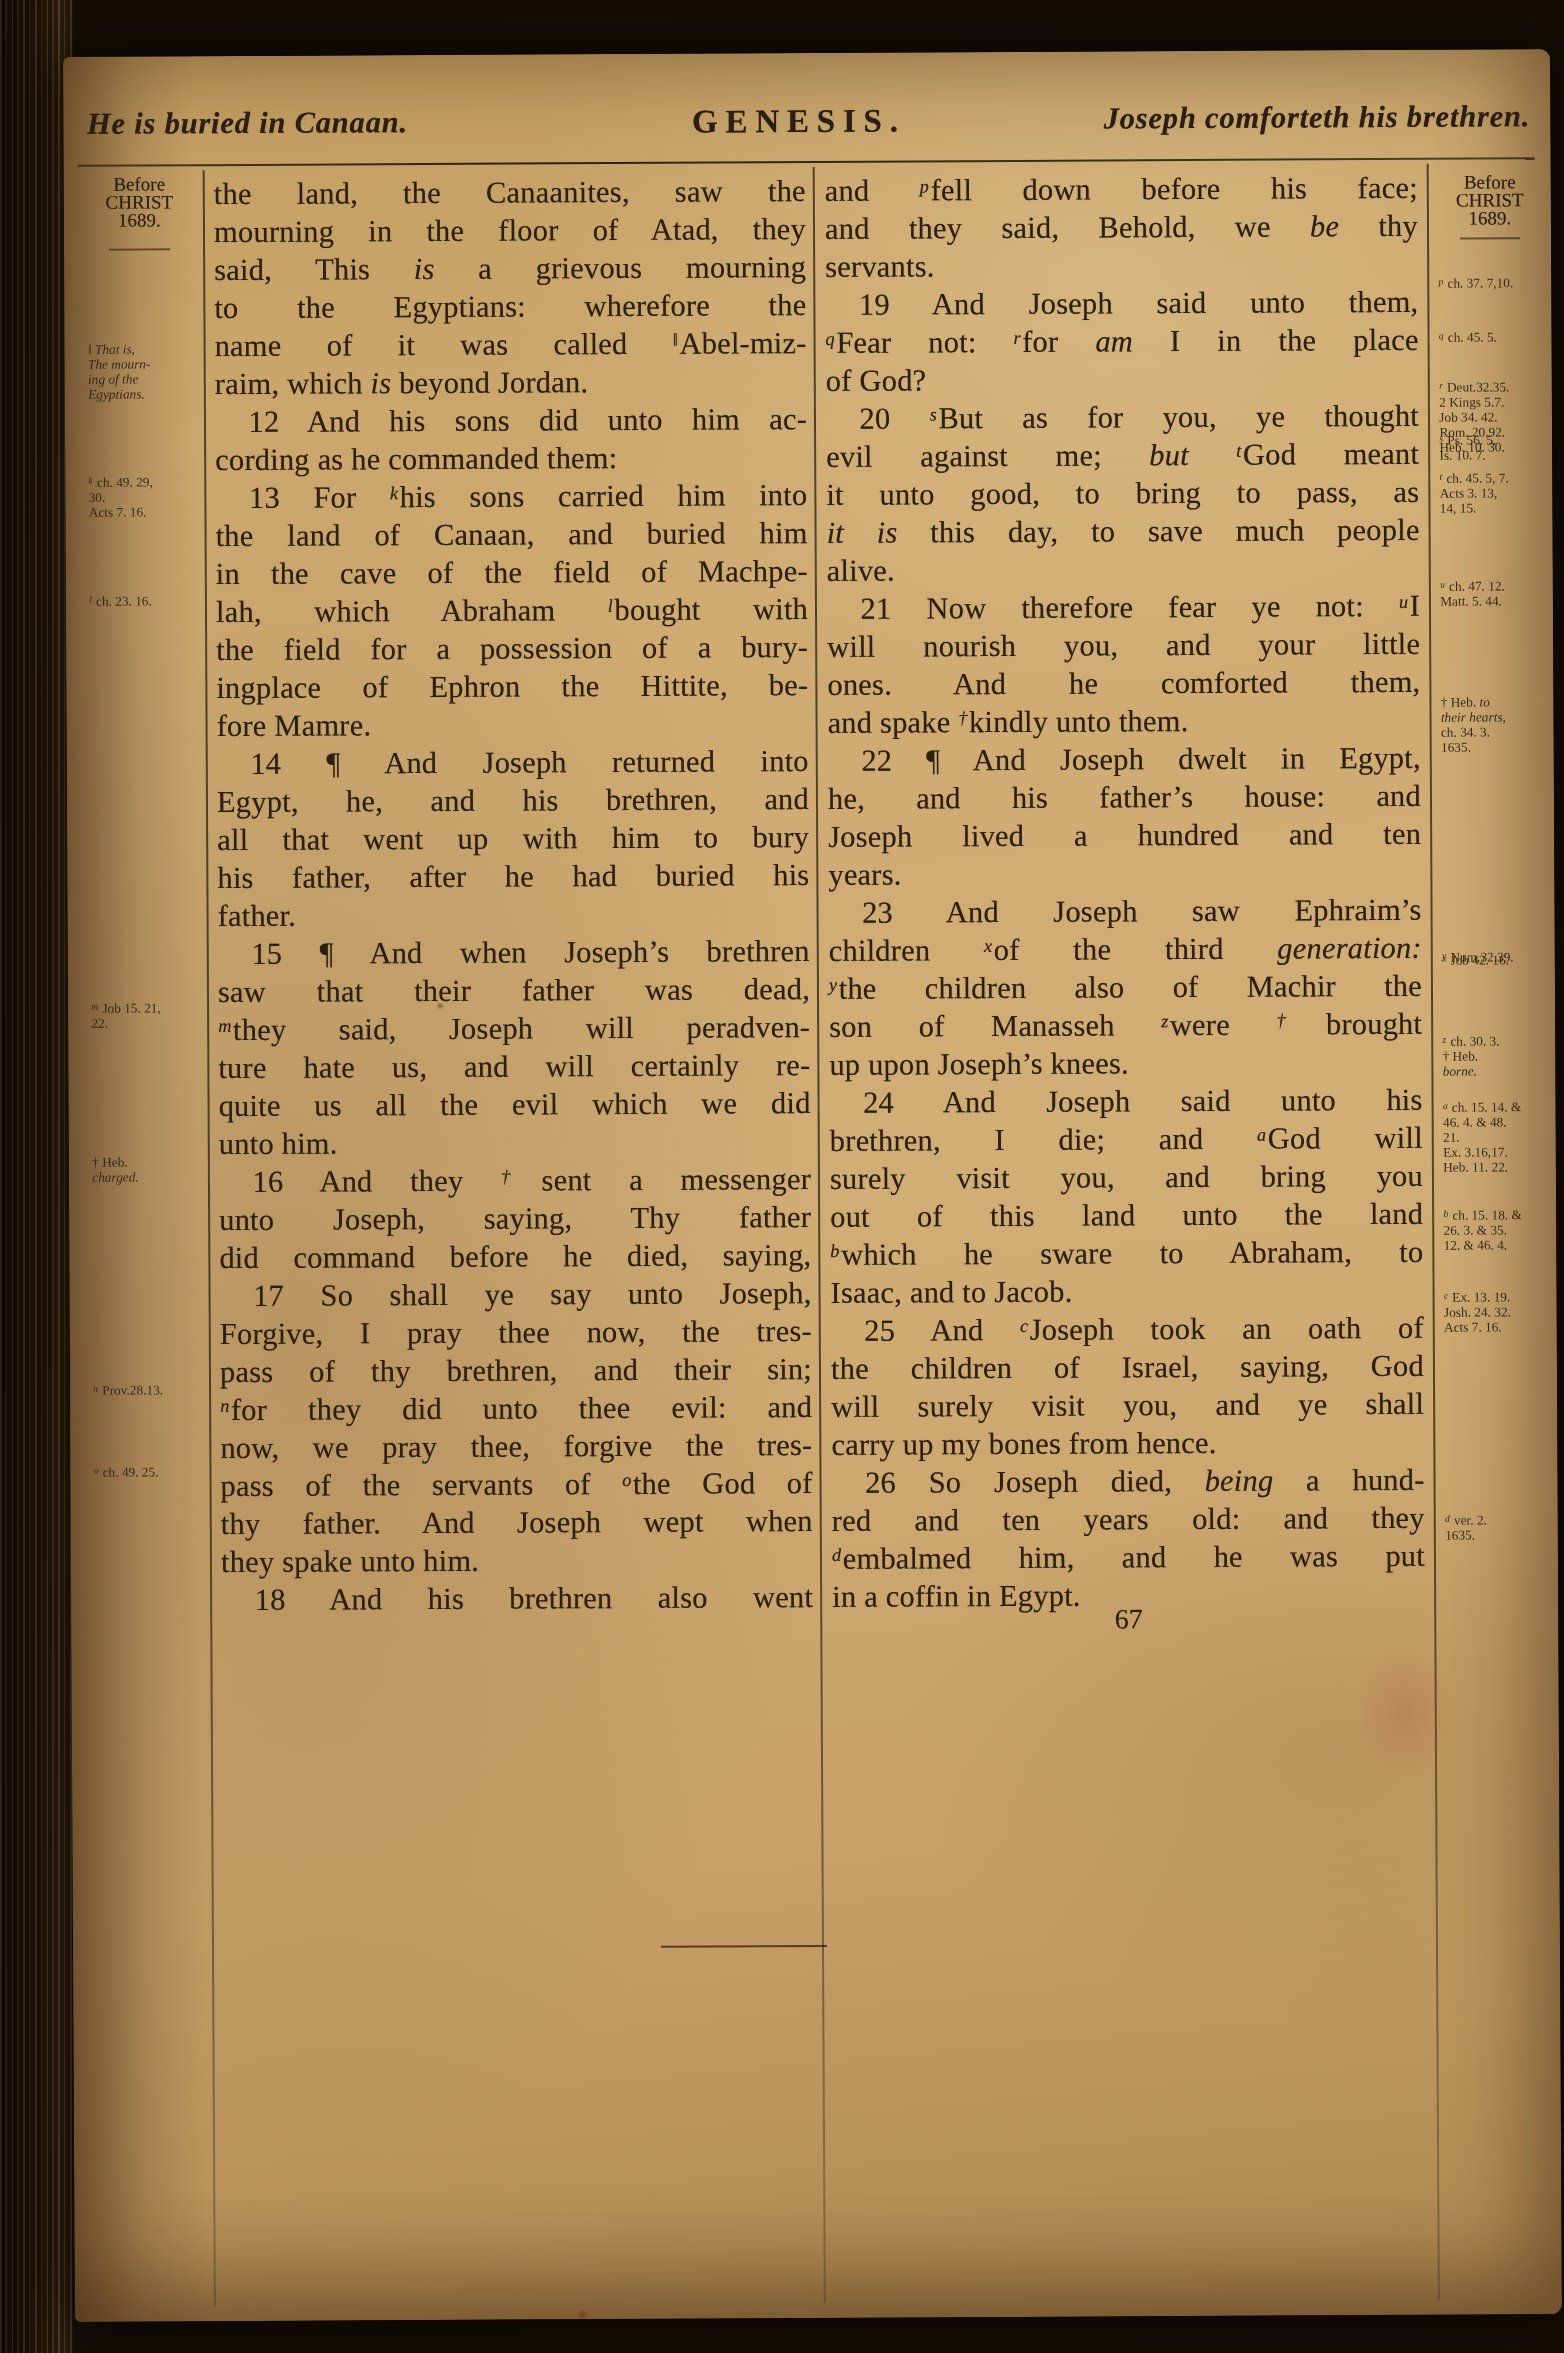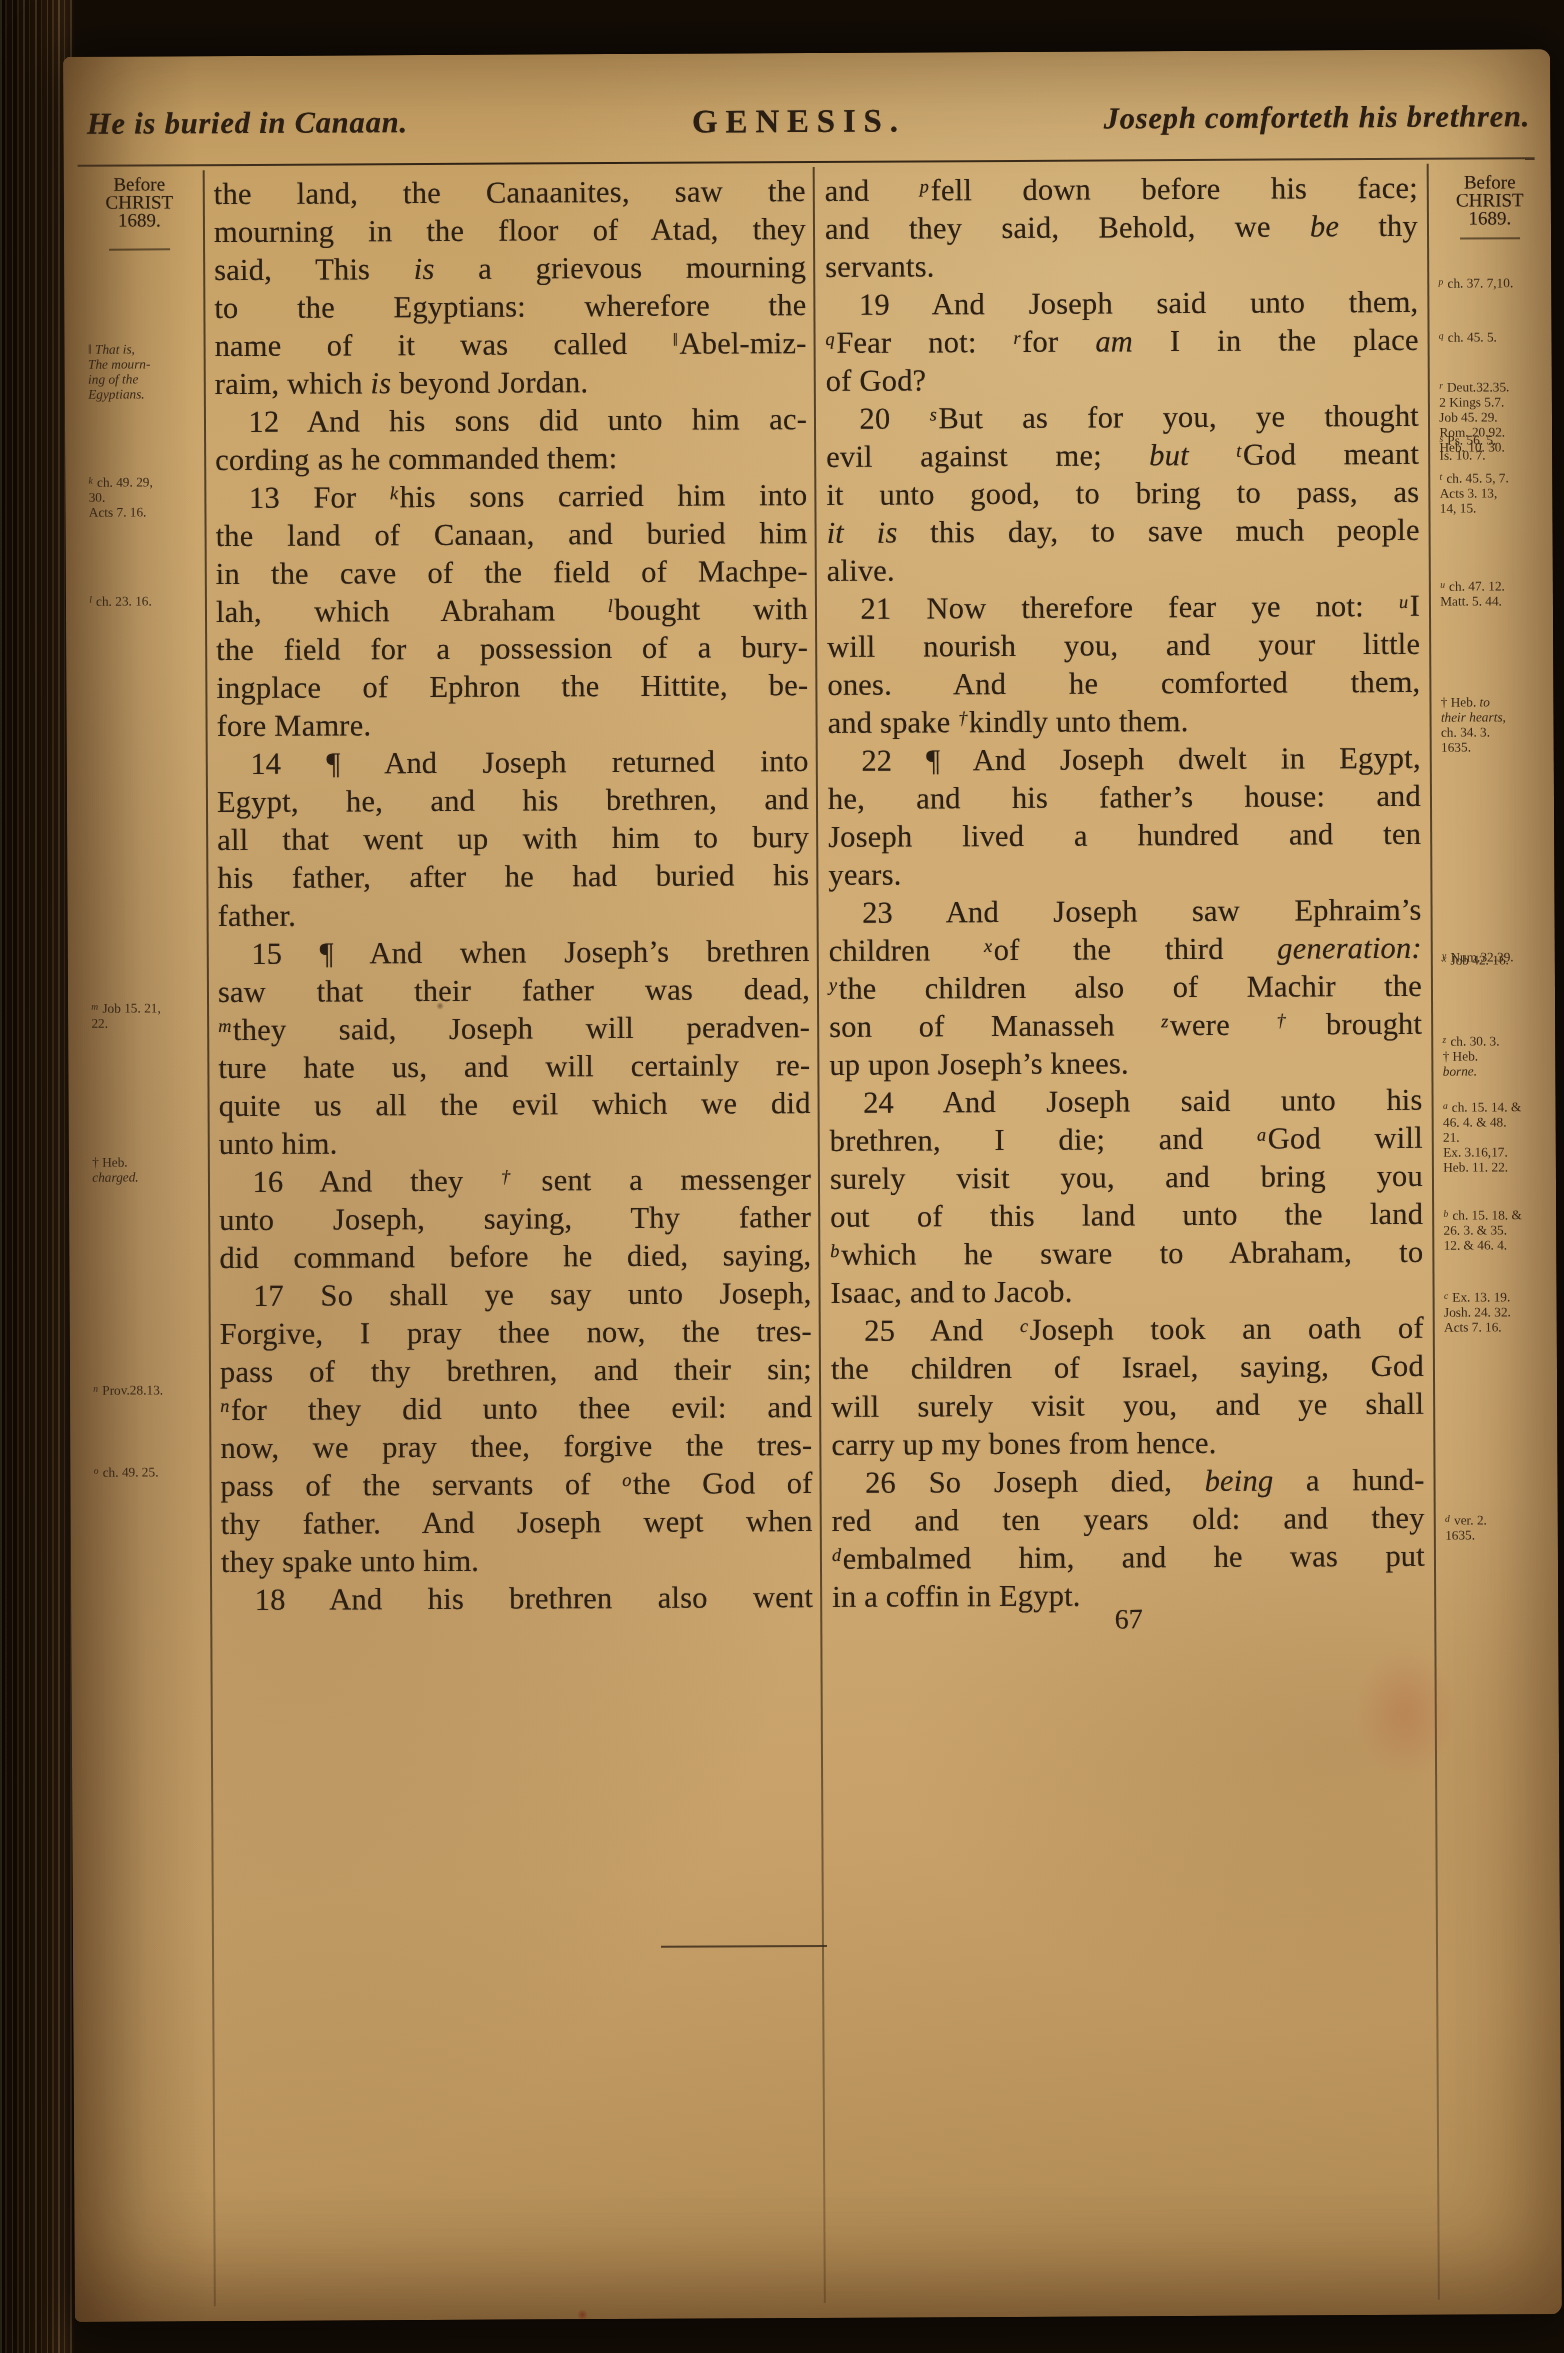--- a/index.html
+++ b/index.html
@@ -297,21 +297,21 @@
     <div id="notes-right">
         <div class="margin-note" style="top: 226px;">
           <div><sup class="ref">p</sup> ch. 37. 7,10.</div>
         </div>
         <div class="margin-note" style="top: 280px;">
           <div><sup class="ref">q</sup> ch. 45. 5.</div>
         </div>
         <div class="margin-note" style="top: 289px; margin-top: 41px;">
           <div><sup class="ref">r</sup> Deut.32.35.</div>
           <div>2 Kings 5.7.</div>
-          <div>Job 45. 29.</div>
+          <div>Job 34. 42.</div>
           <div>Rom. 20.92.</div>
           <div>Heb. 10. 30.</div>
         </div>
         <div class="margin-note" style="top: 383px;">
           <div><sup class="ref">s</sup> Ps. 56. 5.</div>
           <div>Is. 10. 7.</div>
         </div>
         <div class="margin-note" style="top: 421px;">
           <div><sup class="ref">t</sup> ch. 45. 5, 7.</div>
           <div>Acts 3. 13,</div>

